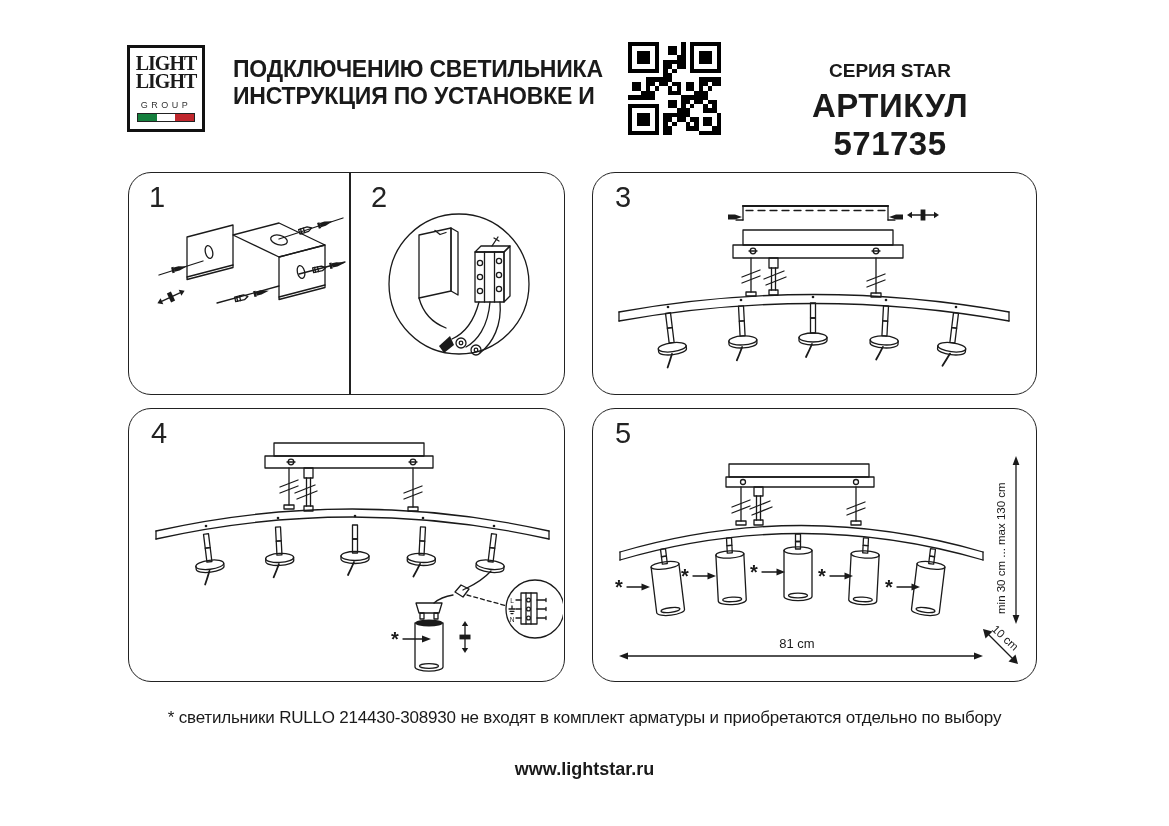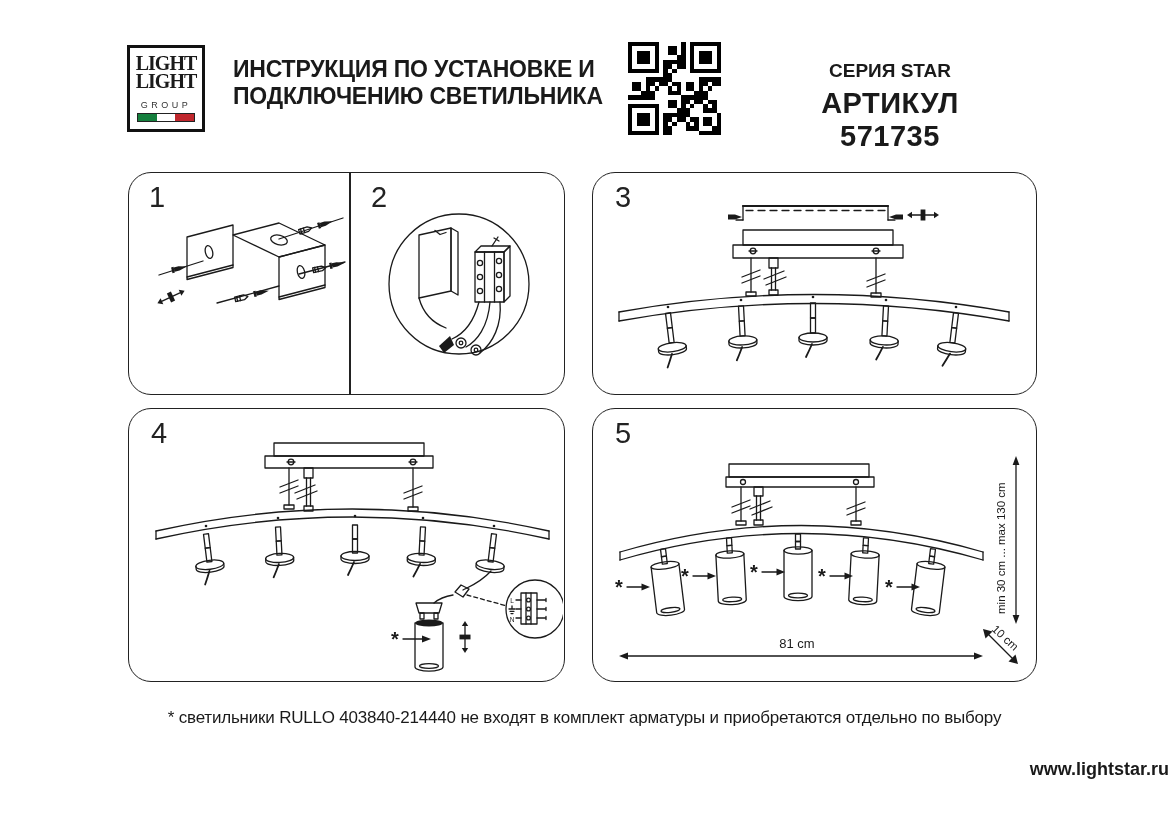--- a/index.html
+++ b/index.html
@@ -13,62 +13,62 @@
   .logo-l1,.logo-l2{font-family:"Liberation Serif",serif;font-weight:700;
             font-size:20px;line-height:18px;letter-spacing:-1px;transform:scaleY(1.05);}
   .logo-l1{margin-top:6px;}
   .logo-l3{font-size:9px;letter-spacing:3.5px;margin-top:10px;color:#333;}
   .flag{width:56px;height:7px;margin:3px auto 0;display:flex;border:1px solid #222;box-sizing:content-box;}
   .flag span{flex:1;height:100%;}
   .title{left:233px;top:56px;font-size:23px;line-height:27px;font-weight:700;letter-spacing:-0.2px;}
   .qr{left:628px;top:42px;width:93px;height:93px;}
   .series-block{left:780px;top:60px;width:220px;text-align:center;}
   .series{font-size:19px;font-weight:700;}
-  .article{font-size:29px;font-weight:700;margin-top:5px;letter-spacing:0.5px;}
+  .article{font-size:33px;font-weight:700;margin-top:5px;letter-spacing:0.5px;}
 
   
   .panel{border:1.6px solid #222;border-radius:23px;box-sizing:border-box;background:#fff;}
   .pnum{position:absolute;font-size:29px;color:#222;}
   .box12{left:128px;top:172px;width:437px;height:223px;}
   .box3 {left:592px;top:172px;width:445px;height:223px;}
   .box4 {left:128px;top:408px;width:437px;height:274px;}
   .box5 {left:592px;top:408px;width:445px;height:274px;}
   .divider{position:absolute;left:220px;top:0;bottom:0;width:1.6px;background:#222;}
 
   svg .ln{stroke:#1a1a1a;fill:none;stroke-width:1.3;stroke-linejoin:round;stroke-linecap:round;}
   svg .fl{fill:#1a1a1a;stroke:none;}
   svg text{font-family:"Liberation Sans",sans-serif;fill:#1a1a1a;}
   svg .ast{font-size:20px;font-weight:700;}
   svg .dim{font-size:13px;}
   svg .dim2{font-size:11.5px;}
   svg .tiny{font-size:6.5px;}
 
   
   .note{left:0;top:708px;width:1169px;text-align:center;font-size:17px;letter-spacing:-0.2px;}
-  .site{left:0;top:759px;width:1169px;text-align:right;font-size:18px;font-weight:700;}
+  .site{left:0;top:759px;width:1169px;text-align:center;font-size:18px;font-weight:700;}
 </style>
 </head>
 <body>
 
 <div id="page">
 
   <div class="abs logo-box">
     <div class="logo-l1">LIGHT</div>
     <div class="logo-l2">LIGHT</div>
     <div class="logo-l3">GROUP</div>
     <div class="flag">
       <span style="background:#157f3d"></span>
         <span style="background:#fff"></span>
         <span style="background:#c0272d"></span>
     </div>
   </div>
 
   <div class="abs title">
+    <div>ПОДКЛЮЧЕНИЮ СВЕТИЛЬНИКА</div>
     <div>ИНСТРУКЦИЯ ПО УСТАНОВКЕ И</div>
-    <div>ПОДКЛЮЧЕНИЮ СВЕТИЛЬНИКА</div>
   </div>
 
   <div class="abs qr"><svg viewBox="0 0 21 21" width="100%" height="100%" shape-rendering="crispEdges">
         <rect width="21" height="21" fill="#fff"></rect>
         <rect x="12" y="0" width="1" height="1" fill="#000"></rect>
         <rect x="9" y="1" width="1" height="1" fill="#000"></rect>
         <rect x="10" y="1" width="1" height="1" fill="#000"></rect>
         <rect x="12" y="1" width="1" height="1" fill="#000"></rect>
         <rect x="9" y="2" width="1" height="1" fill="#000"></rect>
         <rect x="10" y="2" width="1" height="1" fill="#000"></rect>
@@ -591,15 +591,15 @@
       </g>
       <g>
         <line class="ln" x1="394" y1="224" x2="421" y2="251"></line>
         <polygon class="fl" points="390,220 399.5,222.5 392.5,229.5"></polygon>
         <polygon class="fl" points="425,255 415.5,252.5 422.5,245.5"></polygon>
         <text class="dim2" transform="translate(398,221) rotate(43)">10 cm</text>
       </g>
     </svg>
   </div>
 
-  <div class="abs note">* светильники RULLO 403840-214440 не входят в комплект арматуры и приобретаются отдельно по выбору</div>
+  <div class="abs note">* светильники RULLO 214430-308930 не входят в комплект арматуры и приобретаются отдельно по выбору</div>
   <div class="abs site">www.lightstar.ru</div>
 </div>
 
 </body></html>

